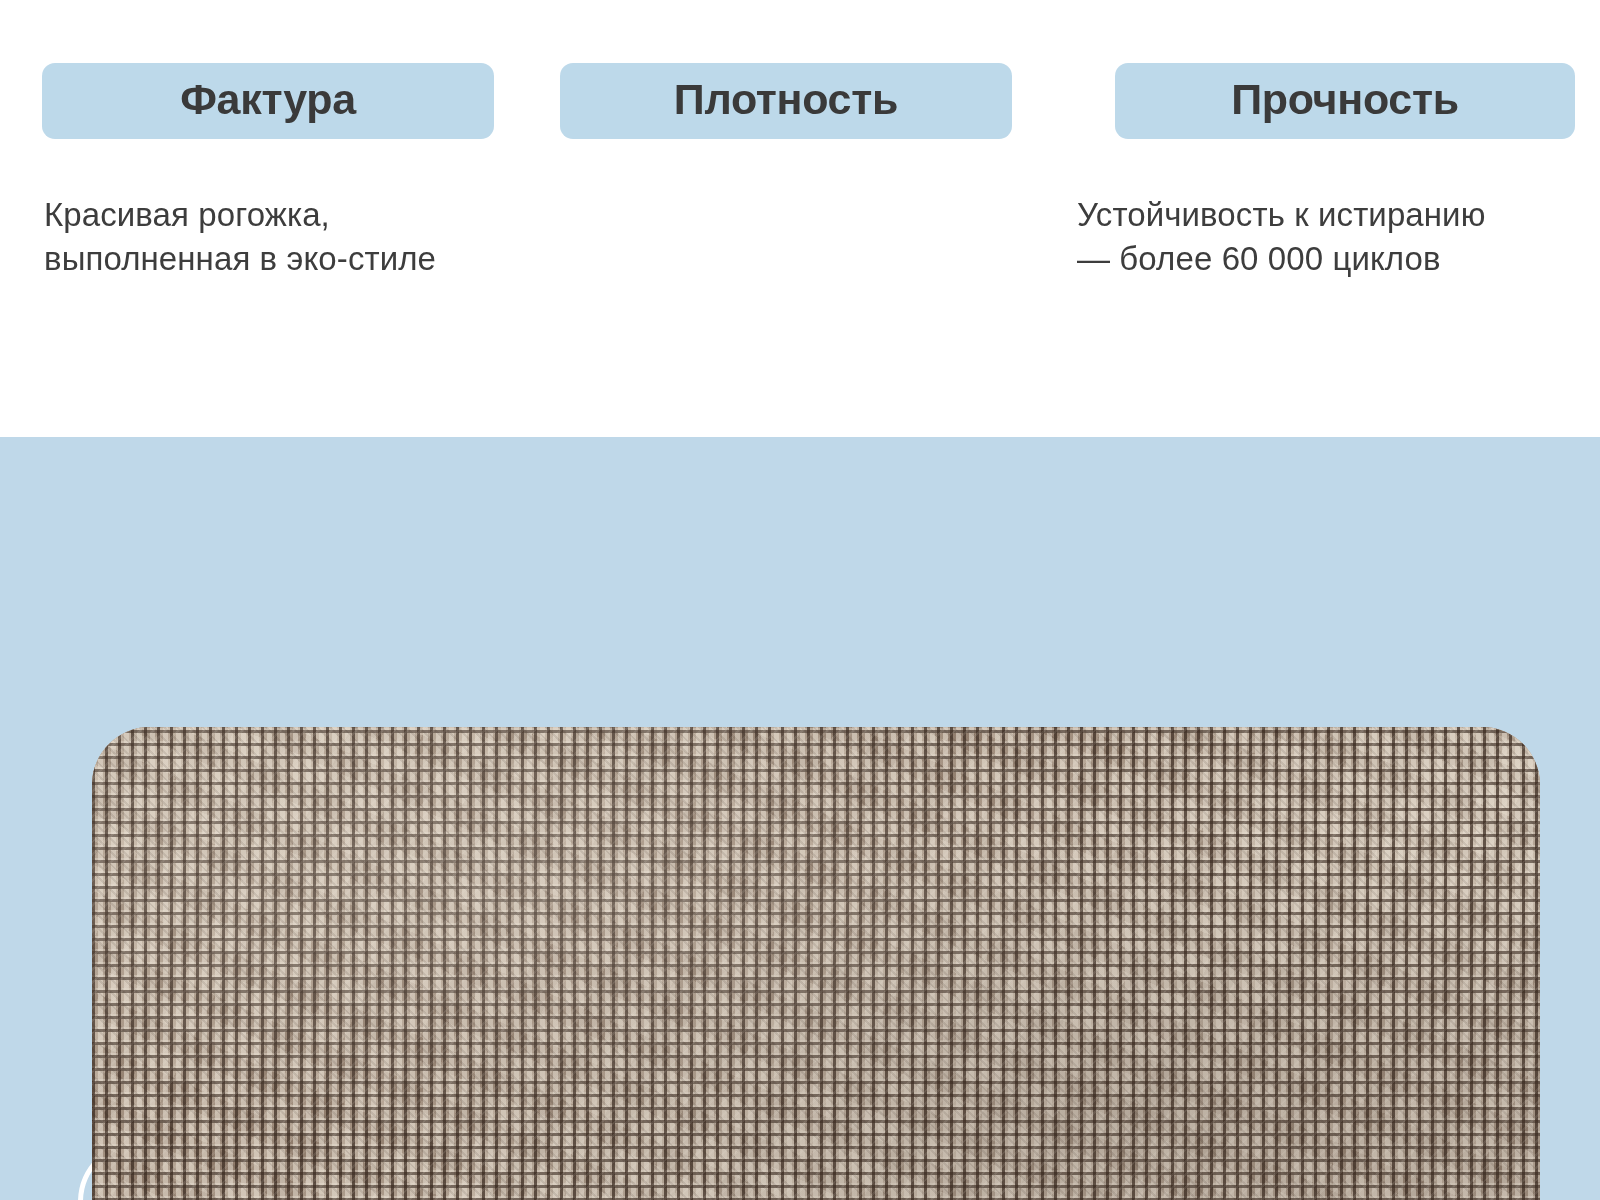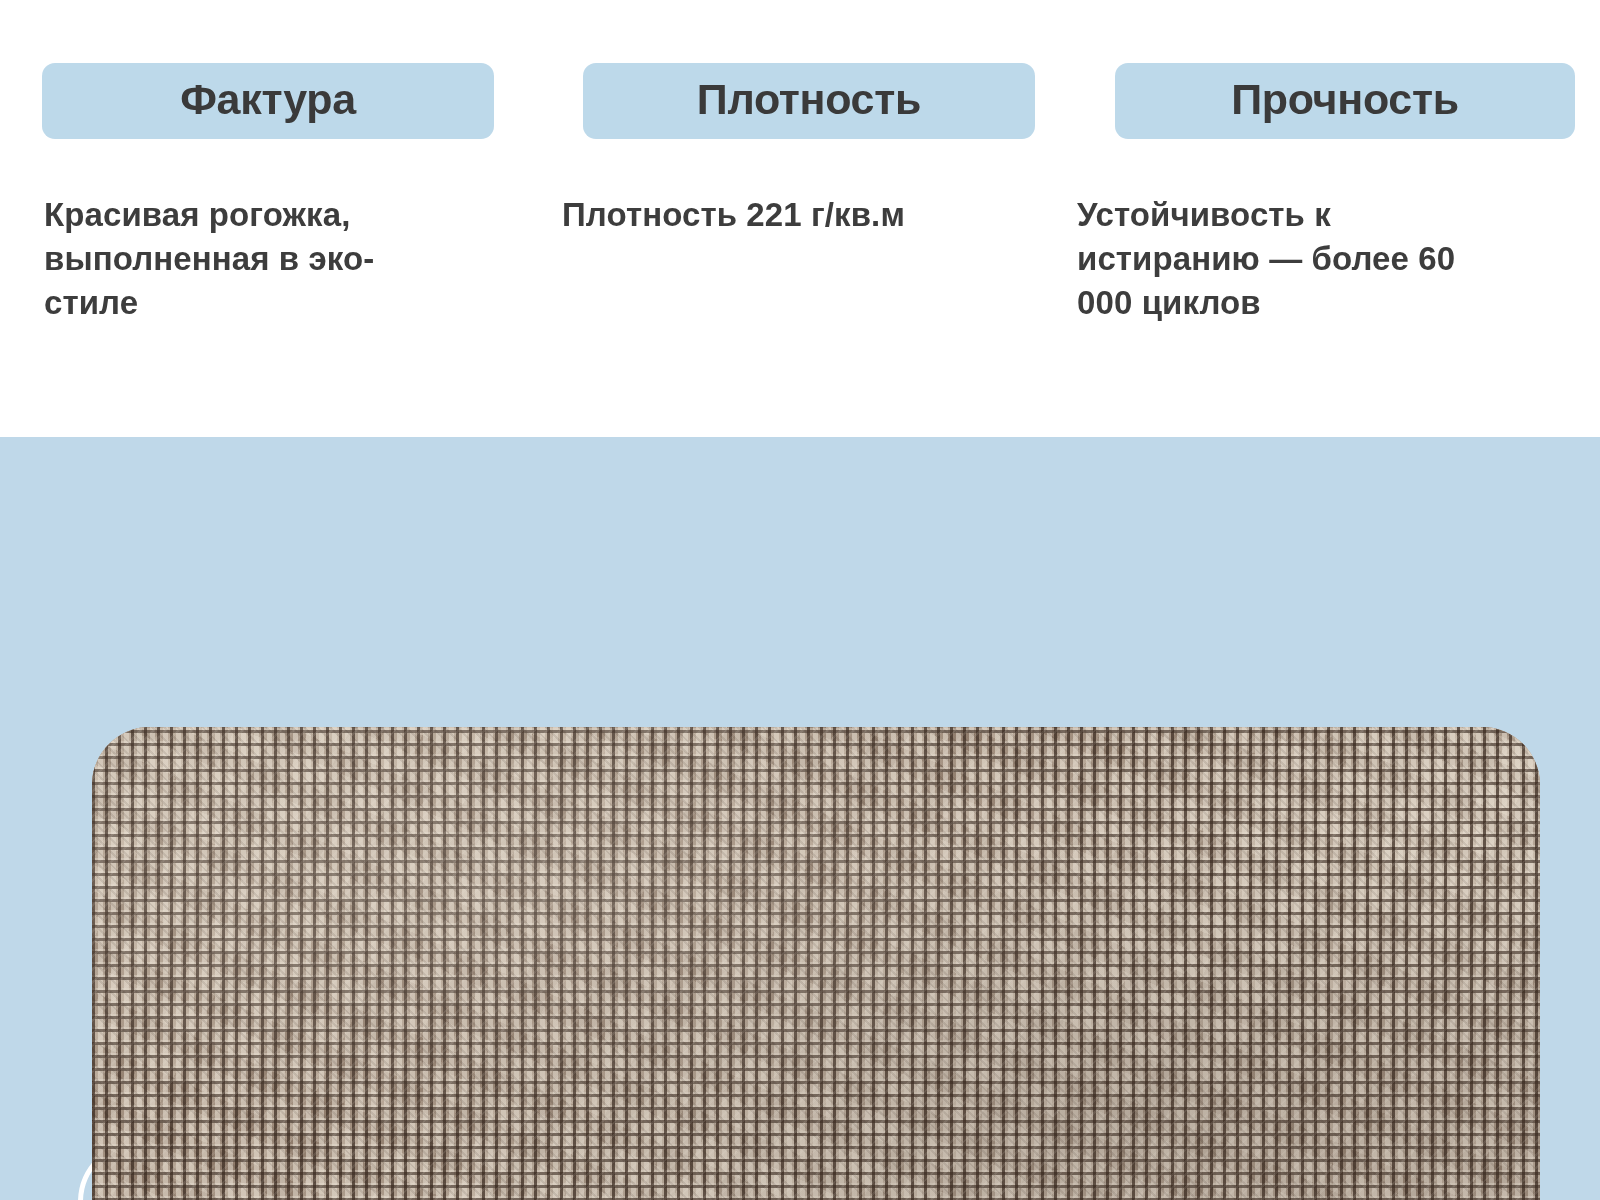--- a/index.html
+++ b/index.html
@@ -17,32 +17,32 @@
     background:#ffffff;
   }
 
   .badge {
     position:absolute; top:63px; height:76px;
     background:#bdd9ea;
     border-radius:13px;
     display:flex; align-items:center; justify-content:center;
   }
   #badge-0 { left:42px;   width:452px; }
-  #badge-1 { left:560px;  width:452px;margin-left:23px; }
+  #badge-1 { left:560px;  width:452px; }
   #badge-2 { left:1075px; width:460px;margin-left:40px; }
 
   .badge-label {
     font-size:43px; font-weight:bold; color:#3a3a3a;
     letter-spacing:-0.3px; line-height:1;
     position:relative; top:-2px;
   }
 
   .feature-desc {
     position:absolute;
-    font-size:33px; font-weight:700; color:#3d3d3d;
+    font-size:33px; font-weight:400; color:#3d3d3d;
     line-height:1.33; letter-spacing:0.1px;
   }
   #desc-0 { left:44px;   top:193px; width:410px; }
   #desc-1 { left:562px;  top:193px; width:470px; }
   #desc-2 { left:1077px; top:193px; width:420px; }
 
   
   #blue-band {
     position:absolute; left:0; top:437px; width:1600px; height:763px;
     background:#bfd8e9;
@@ -148,21 +148,20 @@
 <div id="top-section">
 
   <div class="badge" id="badge-0">
     <span class="badge-label">Фактура</span>
   </div>
   <div class="feature-desc" id="desc-0">Красивая рогожка, выполненная в эко-стиле</div>
 
   <div class="badge" id="badge-1">
     <span class="badge-label">Плотность</span>
   </div>
-  <div class="feature-desc" id="desc-1">Плотность 221 г/кв.м</div>
 
   <div class="badge" id="badge-2">
     <span class="badge-label">Прочность</span>
   </div>
   <div class="feature-desc" id="desc-2">Устойчивость к истиранию — более 60 000 циклов</div>
 
 </div>
 
 <div id="blue-band">
 

